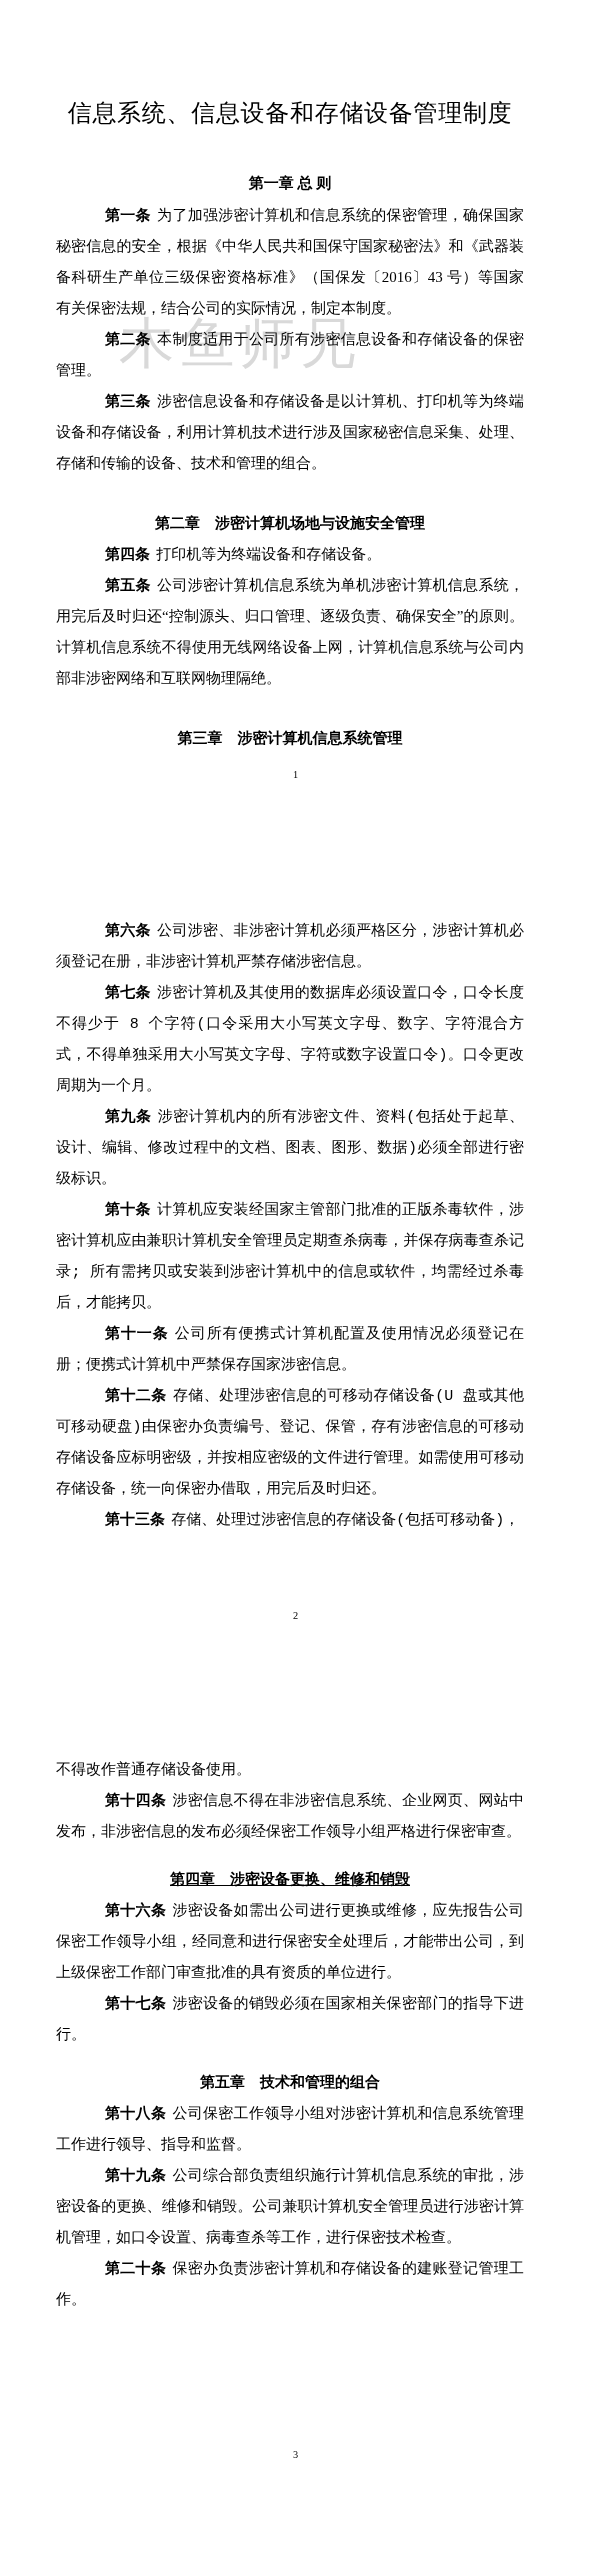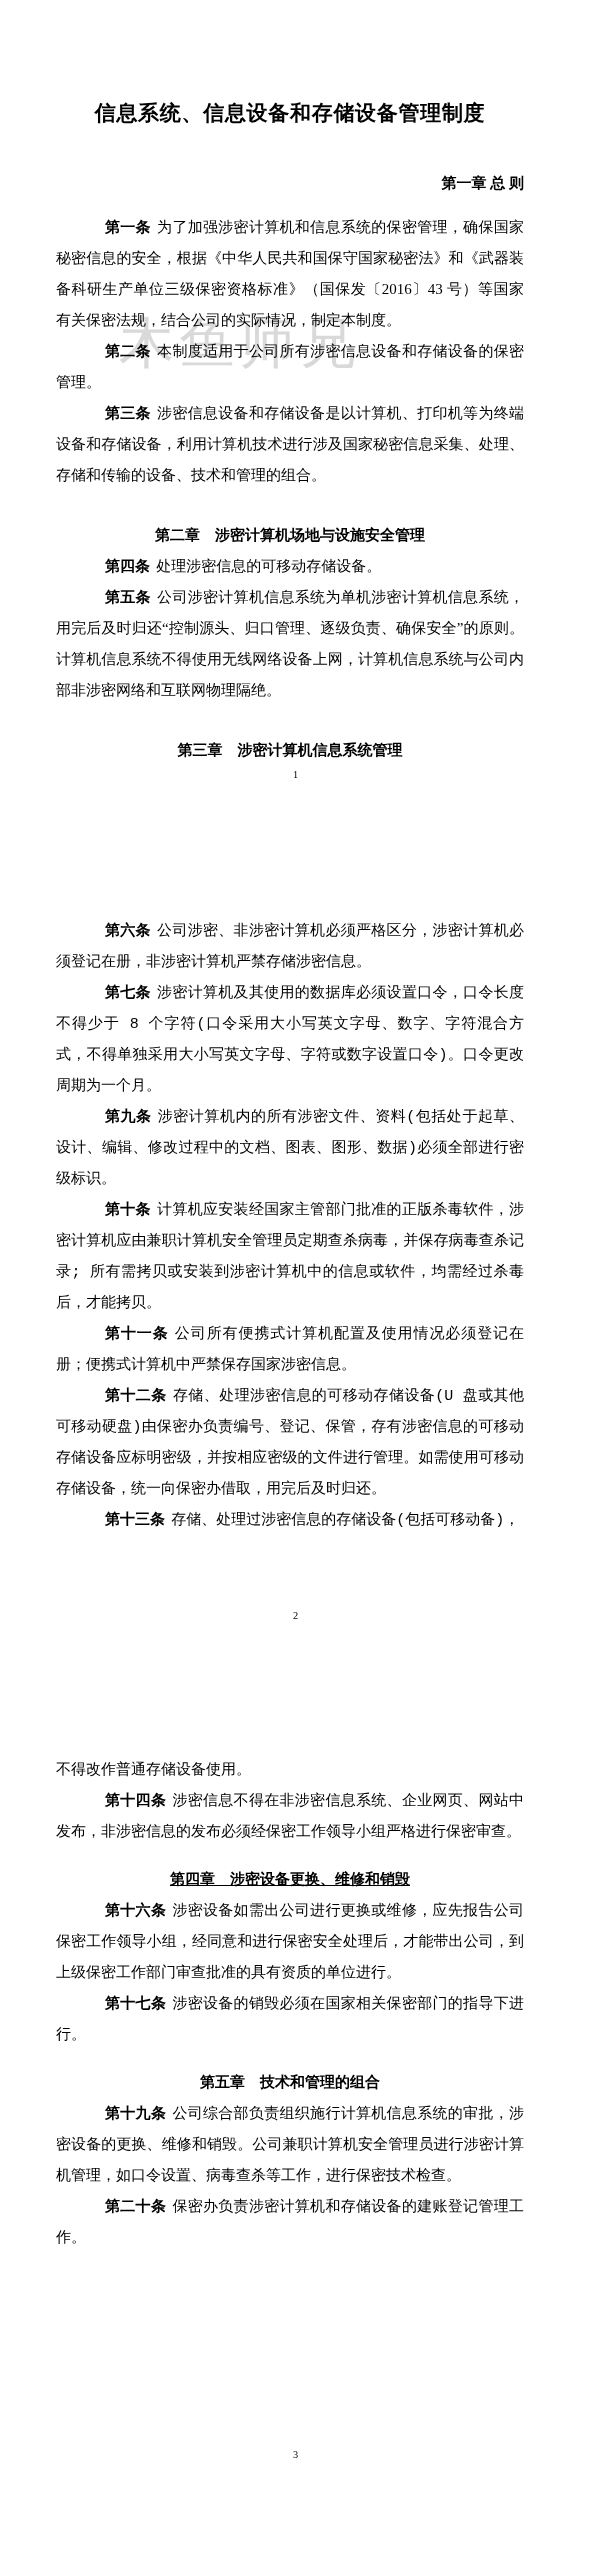--- a/index.html
+++ b/index.html
@@ -26,38 +26,38 @@
   .page-3 { height: 940px; }
   .content {
     padding: 0 67px 0 56px;
     position: relative;
   }
   .page-2 .content { padding-top: 122px; font-family: Liberation Mono, monospace; }
   .page-3 .content { padding-top: 118px; }
   .doc-title {
     margin: 0;
     padding-top: 101px;
-    font-size: 21px;
+    font-size: 24px;
     line-height: 25px;
-    font-weight: bold;
+    font-weight: normal;
     text-align: center;
     letter-spacing: 0.7px;
     position: relative;
     z-index: 1;
   }
   .chapter {
     margin: 0;
     font-size: 15px;
     line-height: 31px;
     font-weight: bold;
     text-align: center;
     position: relative;
     z-index: 1;
   }
-  .ch-1 { margin-top: 42px; margin-bottom: 13px; text-align: right; }
+  .ch-1 { margin-top: 42px; margin-bottom: 1px; }
   .ch-2 { margin-top: 29px; }
   .ch-3 { margin-top: 29px; }
   .ch-4 { margin-top: 17px; text-decoration: underline; }
   .ch-5 { margin-top: 17px; }
   .para {
     margin: 0;
     font-size: 15px;
     line-height: 31px;
     text-align: justify;
     text-indent: 49px;
@@ -107,21 +107,21 @@
       <h2 class="chapter ch-1">第一章 总 则</h2>
 
       <p class="para"><b class="art">第一条</b><span>为了加强涉密计算机和信息系统的保密管理，确保国家秘密信息的安全，根据《中华人民共和国保守国家秘密法》和《武器装备科研生产单位三级保密资格标准》（国保发〔2016〕43 号）等国家有关保密法规，结合公司的实际情况，制定本制度。</span></p>
 
       <p class="para"><b class="art">第二条</b><span>本制度适用于公司所有涉密信息设备和存储设备的保密管理。</span></p>
 
       <p class="para"><b class="art">第三条</b><span>涉密信息设备和存储设备是以计算机、打印机等为终端设备和存储设备，利用计算机技术进行涉及国家秘密信息采集、处理、存储和传输的设备、技术和管理的组合。</span></p>
 
       <h2 class="chapter ch-2">第二章　涉密计算机场地与设施安全管理</h2>
 
-      <p class="para"><b class="art">第四条</b><span>处理涉密信息的可移动存储设备。</span></p>
+      <p class="para"><b class="art">第四条</b><span>打印机等为终端设备和存储设备。</span></p>
 
       <p class="para"><b class="art">第五条</b><span>公司涉密计算机信息系统为单机涉密计算机信息系统，用完后及时归还“控制源头、归口管理、逐级负责、确保安全”的原则。计算机信息系统不得使用无线网络设备上网，计算机信息系统与公司内部非涉密网络和互联网物理隔绝。</span></p>
 
       <h2 class="chapter ch-3">第三章　涉密计算机信息系统管理</h2>
     </div>
     <div class="page-num">1</div>
   </div>
 
   <div class="page page-2">
     <div class="content">
@@ -153,20 +153,21 @@
 
       <h2 class="chapter ch-4">第四章　涉密设备更换、维修和销毁</h2>
 
 
       <p class="para"><b class="art">第十六条</b><span>涉密设备如需出公司进行更换或维修，应先报告公司保密工作领导小组，经同意和进行保密安全处理后，才能带出公司，到上级保密工作部门审查批准的具有资质的单位进行。</span></p>
 
       <p class="para"><b class="art">第十七条</b><span>涉密设备的销毁必须在国家相关保密部门的指导下进行。</span></p>
 
       <h2 class="chapter ch-5">第五章　技术和管理的组合</h2>
 
+      <p class="para"><b class="art">第十八条</b><span>公司保密工作领导小组对涉密计算机和信息系统管理工作进行领导、指导和监督。</span></p>
 
       <p class="para"><b class="art">第十九条</b><span>公司综合部负责组织施行计算机信息系统的审批，涉密设备的更换、维修和销毁。公司兼职计算机安全管理员进行涉密计算机管理，如口令设置、病毒查杀等工作，进行保密技术检查。</span></p>
 
       <p class="para"><b class="art">第二十条</b><span>保密办负责涉密计算机和存储设备的建账登记管理工作。</span></p>
     </div>
     <div class="page-num">3</div>
   </div>
 
 </div>
 

